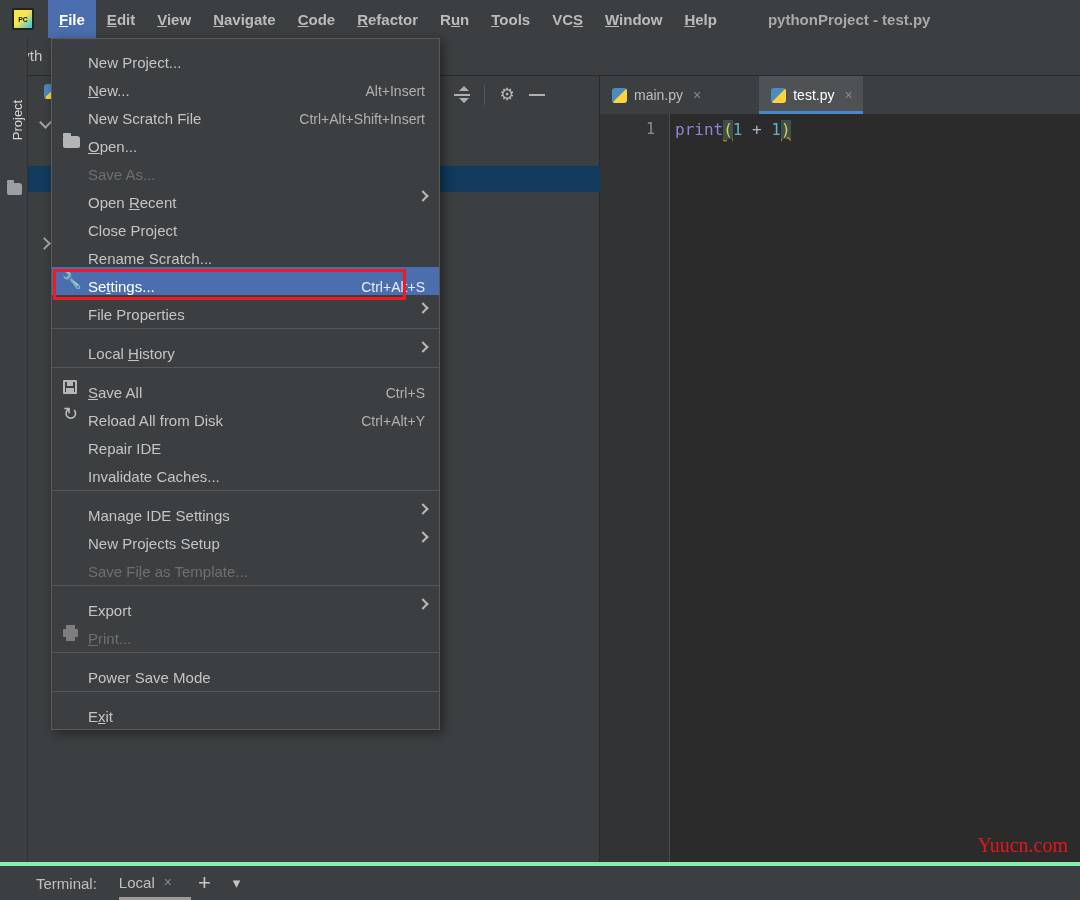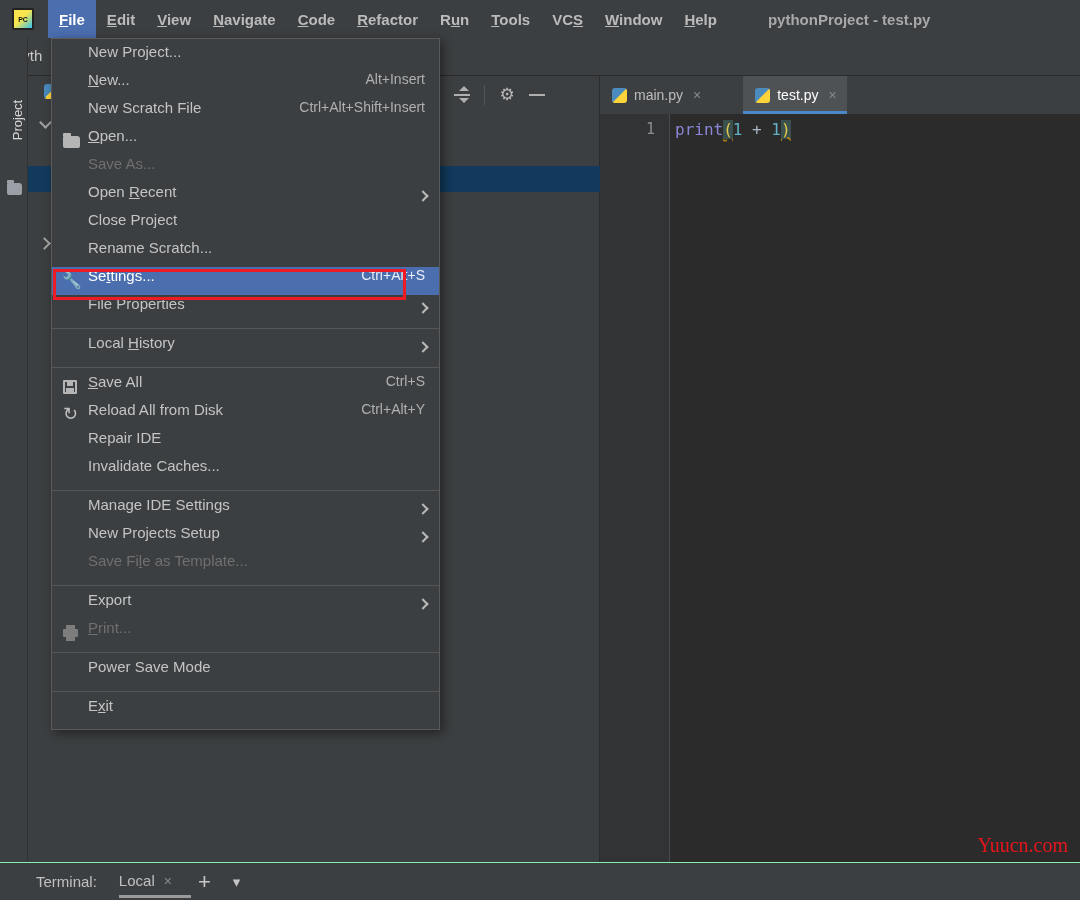--- a/index.html
+++ b/index.html
@@ -142,21 +142,21 @@
   }
   .tabbar {
     position: absolute; left: 0; top: 0; width: 480px; height: 38px;
     background: #3c3f41; display: flex; align-items: flex-end; gap: 32px;
   }
   .etab {
     height: 38px; display: flex; align-items: center; gap: 7px;
     padding: 0 10px 0 12px; font-size: 14px; color: #bdbdbd;
     position: relative; white-space: nowrap;
   }
-  .etab.sel { background: #4e5254; color: #ffffff; }
+  .etab.sel { background: #4e5254; color: #ffffff; margin-left: 16px; }
   .etab.sel::after {
     content: ""; position: absolute; left: 0; bottom: 0; width: 100%; height: 3px;
     background: #4a88c7;
   }
   .etab .pyt {
     width: 15px; height: 15px; flex: none;
     background: linear-gradient(135deg,#4b8bbe 48%,#ffd43b 52%);
     border-radius: 3px;
   }
   .etab .xcl { font-size: 14px; color: #8a8a8a; margin-left: 3px; }
@@ -176,21 +176,21 @@
   .codeline { position: absolute; left: 4px; top: 6px; white-space: pre; }
   .tk-fn { color: #8a86d6; }
   .tk-paren { color: #e3c74a; background: #3b514d; }
   .tk-num { color: #61b1c4; }
   .tk-op { color: #a9b7c6; }
   .tk-paren-u { text-decoration: underline wavy #b8860b; }
 
   
   .termbar {
     position: absolute; left: 0; top: 862px; width: 1080px; height: 38px;
-    background: #3c3f41; border-top: 1px solid #86efac;
+    background: #3c3f41; border-top: 4px solid #86efac;
     display: flex; align-items: center;
   }
   .term-label { font-size: 15px; color: #c0c0c0; margin-left: 36px; }
   .term-tab {
     margin-left: 22px; font-size: 15px; color: #c0c0c0; position: relative;
     display: flex; align-items: center; gap: 9px; padding-bottom: 2px;
   }
   .term-tab::after {
     content: ""; position: absolute; left: 0; bottom: -7px; width: 72px; height: 3px;
     background: #9a9a9a;
@@ -207,21 +207,21 @@
   }
 
   
   .dropdown {
     position: absolute; left: 51px; top: 38px; width: 389px;
     background: #3c3f41; border: 1px solid #5a5a5a;
     box-shadow: 3px 3px 10px rgba(0,0,0,.45);
     padding: 4px 0 4px 0;
   }
   .mrow {
-    position: relative; height: 28px; display: flex; align-items: flex-start;
+    position: relative; height: 28px; display: flex; align-items: flex-end;
     font-size: 15px; color: #c4c4c4; padding-left: 36px; padding-right: 14px;
     white-space: nowrap;
   }
   .mrow.disabled { color: #6f6f6f; }
   .mrow.hl { background: #4b6eaf; color: #ffffff; }
   .mrow .lbl { flex: 1; }
   .mrow .sc { color: #b0b0b0; font-size: 14px; margin-left: 18px; }
   .mrow.hl .sc { color: #e9eef7; }
   .mrow .arrow {
     position: absolute; right: 12px; top: 9px; width: 8px; height: 8px;

